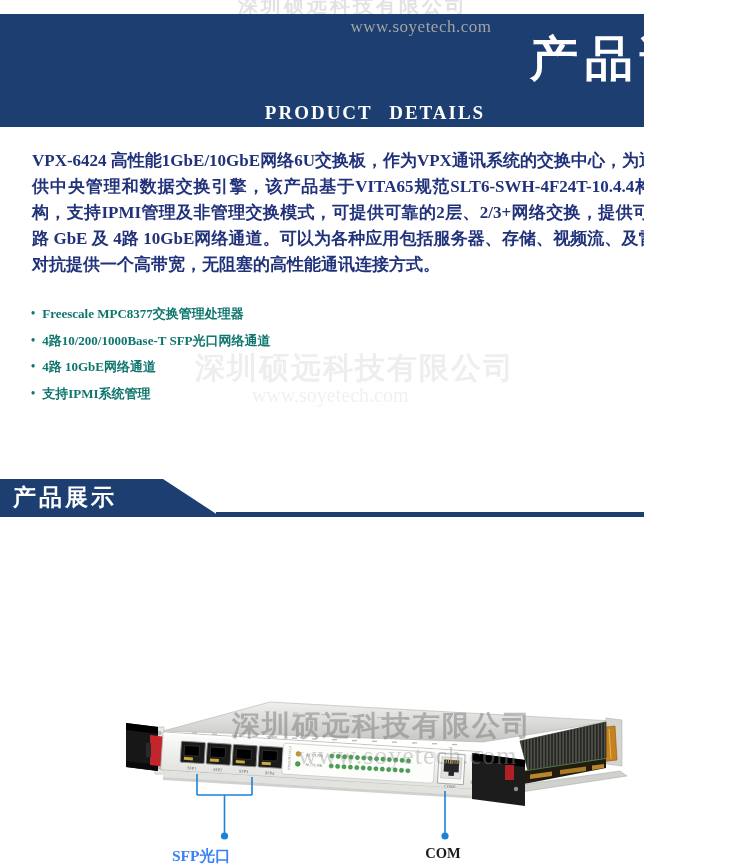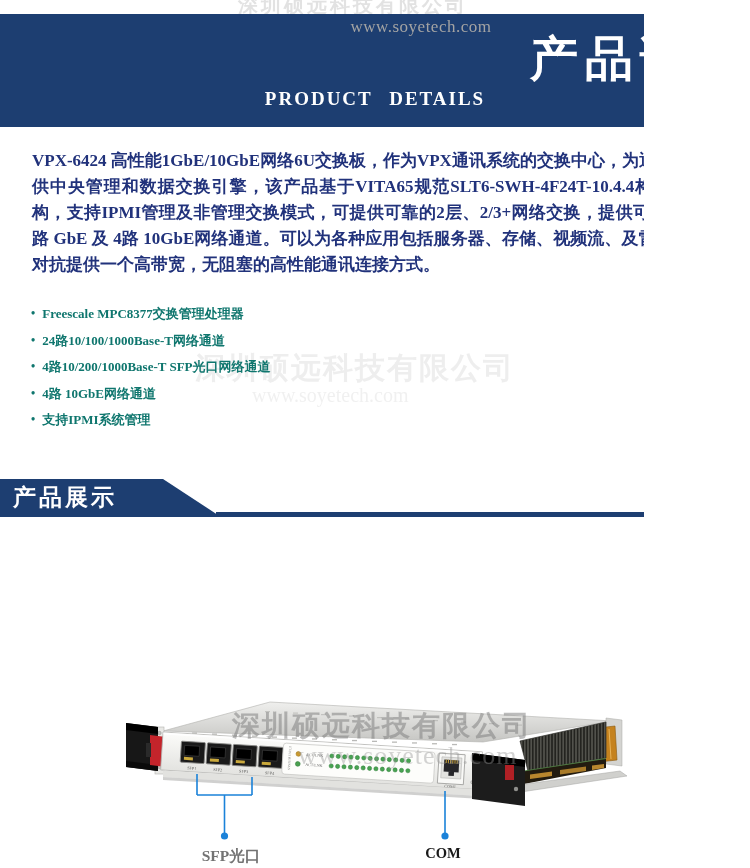--- a/index.html
+++ b/index.html
@@ -10,21 +10,21 @@
   .top-strip{position:absolute;top:0;left:0;width:750px;height:14px;background:#fff;overflow:hidden;z-index:4}
   .top-strip .ghost{position:absolute;left:238px;top:-8px;font-size:20px;font-weight:bold;
         color:rgba(125,125,125,.22);letter-spacing:3px;white-space:nowrap}
 
   
   .hero{position:absolute;top:14px;left:0;width:750px;height:113px;background:#1d3e71;z-index:2}
   .hero-watermark{position:absolute;top:3px;left:0;width:100%;box-sizing:border-box;padding-left:92px;
         text-align:center;font-size:17px;color:#a3a3a3;letter-spacing:.5px}
   .hero-title{margin:0;padding-top:19px;text-align:right;font-size:48px;line-height:1.1;
         letter-spacing:7px;color:#fff;font-weight:bold}
-  .hero-sub{margin-top:2px;text-align:center;font-size:19px;letter-spacing:2px;word-spacing:10px;
+  .hero-sub{margin-top:16px;text-align:center;font-size:19px;letter-spacing:2px;word-spacing:10px;
         color:#fff;font-weight:bold}
 
   
   .intro{position:absolute;top:146px;left:30px;width:692px;margin:2px;font-size:17px;line-height:26px;
         font-weight:bold;color:#21327b;text-align:justify;z-index:2}
 
   
   .ghost-wm-1{position:absolute;top:348px;left:195px;font-size:30px;font-weight:bold;
         color:rgba(120,120,120,.13);letter-spacing:2px;z-index:1;white-space:nowrap}
   .ghost-wm-2{position:absolute;top:384px;left:252px;font-size:20px;color:rgba(120,120,120,.11);z-index:1}
@@ -41,22 +41,22 @@
         letter-spacing:3px;color:#fff}
   .section-underline{position:absolute;top:512px;left:216px;width:534px;height:5px;background:#1d3e71;z-index:2}
 
   
   .figure{position:absolute;top:615px;left:100px;width:560px;height:253px;z-index:2}
   .figure svg{position:absolute;top:0;left:0;z-index:1}
   .wm-company{position:absolute;top:92px;left:132px;font-size:28px;font-weight:bold;
         color:rgba(122,122,122,.5);letter-spacing:2px;z-index:2;white-space:nowrap}
   .wm-site2{position:absolute;top:126px;left:198px;font-size:26px;color:rgba(150,150,150,.42);
         letter-spacing:1px;z-index:2;white-space:nowrap}
-  .label-sfp{position:absolute;top:231px;left:72px;width:118px;text-align:center;font-size:15.5px;
-        font-weight:bold;color:#737373;z-index:3}
+  .label-sfp{position:absolute;top:231px;left:72px;width:118px;text-align:left;font-size:15.5px;
+        font-weight:bold;color:#3b82f6;z-index:3}
   .label-com{position:absolute;top:230px;left:301px;width:84px;text-align:center;font-size:14.5px;
         font-weight:bold;color:#1a1a1a;z-index:3}
 </style>
 </head>
 <body>
 
 <div class="page">
 
   <div class="top-strip">
     <span class="ghost">深圳硕远科技有限公司</span>
@@ -68,21 +68,20 @@
     <div class="hero-sub">PRODUCT DETAILS</div>
   </header>
 
   <p class="intro">VPX-6424 高性能1GbE/10GbE网络6U交换板，作为VPX通讯系统的交换中心，为通讯系统提供中央管理和数据交换引擎，该产品基于VITA65规范SLT6-SWH-4F24T-10.4.4构建交换架构，支持IPMI管理及非管理交换模式，可提供可靠的2层、2/3+网络交换，提供可管理的 24路 GbE 及 4路 10GbE网络通道。可以为各种应用包括服务器、存储、视频流、及雷达与电子对抗提供一个高带宽，无阻塞的高性能通讯连接方式。</p>
 
   <div class="ghost-wm-1">深圳硕远科技有限公司</div>
   <div class="ghost-wm-2">www.soyetech.com</div>
 
   <ul class="features">
     <li>Freescale MPC8377交换管理处理器</li>
-    <li>24路10/100/1000Base-T网络通道</li>
     <li>4路10/200/1000Base-T SFP光口网络通道</li>
     <li>4路 10GbE网络通道</li>
     <li>支持IPMI系统管理</li>
   </ul>
 
   <div class="section-banner">
     <span class="section-title">产品展示</span>
   </div>
   <div class="section-underline"></div>
 

